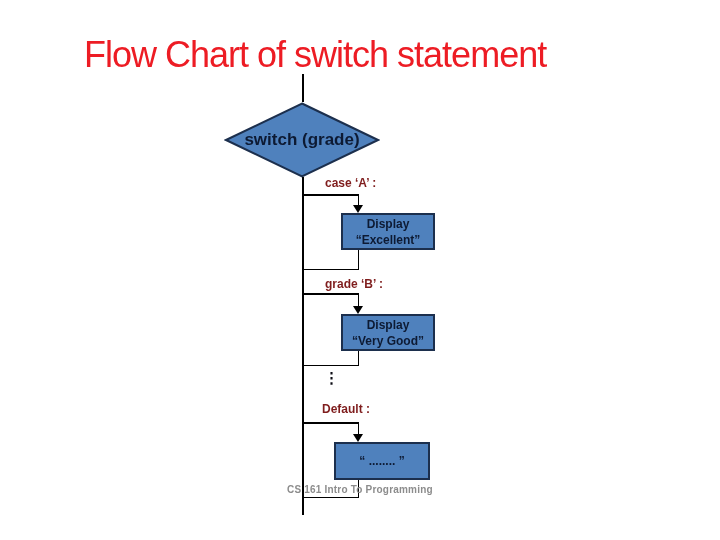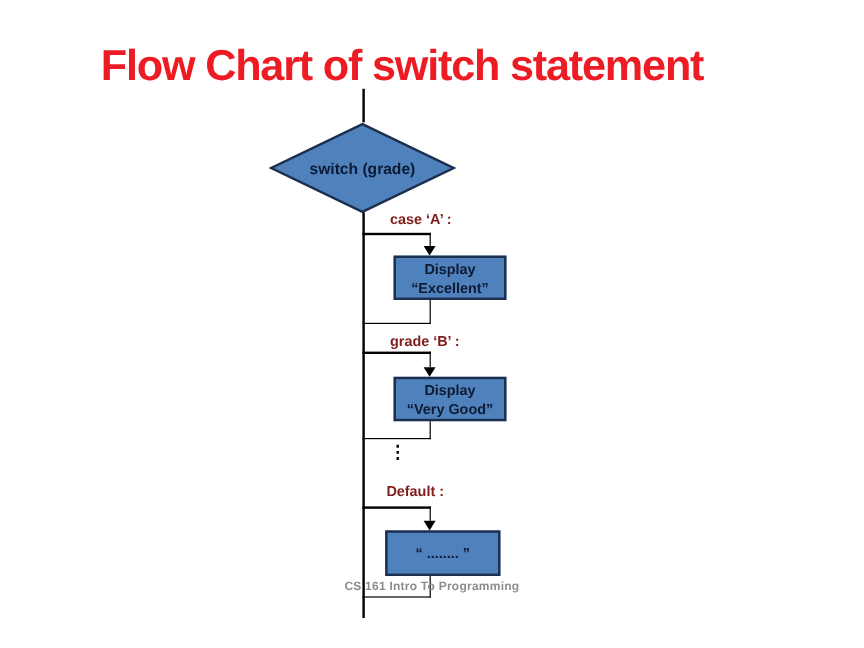--- a/index.html
+++ b/index.html
@@ -5,55 +5,56 @@
   html,body{margin:0;padding:0;}
   body{
     width:720px;height:540px;position:relative;overflow:hidden;
     background:#ffffff;
     font-family:"Liberation Sans", sans-serif;
   }
   .abs{position:absolute;}
   
   #title{
     left:84px;top:34px;
-    font-size:36px;font-weight:700;letter-spacing:-1px;
+    font-size:36px;font-weight:400;letter-spacing:-1px;
     color:#ed1c24;white-space:nowrap;
   }
   
   .vline{position:absolute;width:1.5px;background:#000;}
   .hline{position:absolute;height:1.5px;background:#000;}
   
   .arrowhead{
     position:absolute;width:0;height:0;
     border-left:5px solid transparent;
     border-right:5px solid transparent;
     border-top:8px solid #000;
   }
   
   #diamond-wrap{left:224px;top:102px;width:156px;height:76px;}
   #diamond-wrap svg{position:absolute;left:0;top:0;}
   #decision-label{
     position:absolute;left:0;top:0;width:156px;height:76px;
     display:flex;align-items:center;justify-content:center;
-    font-size:13px;font-weight:700;color:#0d1a33;
+    font-size:17px;font-weight:700;color:#0d1a33;
   }
   
   .case-label{
     position:absolute;
     font-size:12px;font-weight:700;color:#7f1d1d;
     white-space:nowrap;
   }
   
   .pbox{
     position:absolute;
     background:#4f81bd;border:2px solid #1c2f4d;
     box-sizing:border-box;
     display:flex;flex-direction:column;align-items:center;justify-content:center;
     font-size:12px;font-weight:700;color:#0d1a33;line-height:16px;
     text-align:center;
+    margin-left:13px;
   }
   #box-a{left:328px;top:213px;width:94px;height:37px;}
   #box-b{left:328px;top:314px;width:94px;height:37px;}
   #box-d{left:321px;top:442px;width:96px;height:38px;}
   
   #vdots{
     left:324px;top:369px;
     font-size:15px;font-weight:700;color:#0c0c14;line-height:17px;
   }
   

